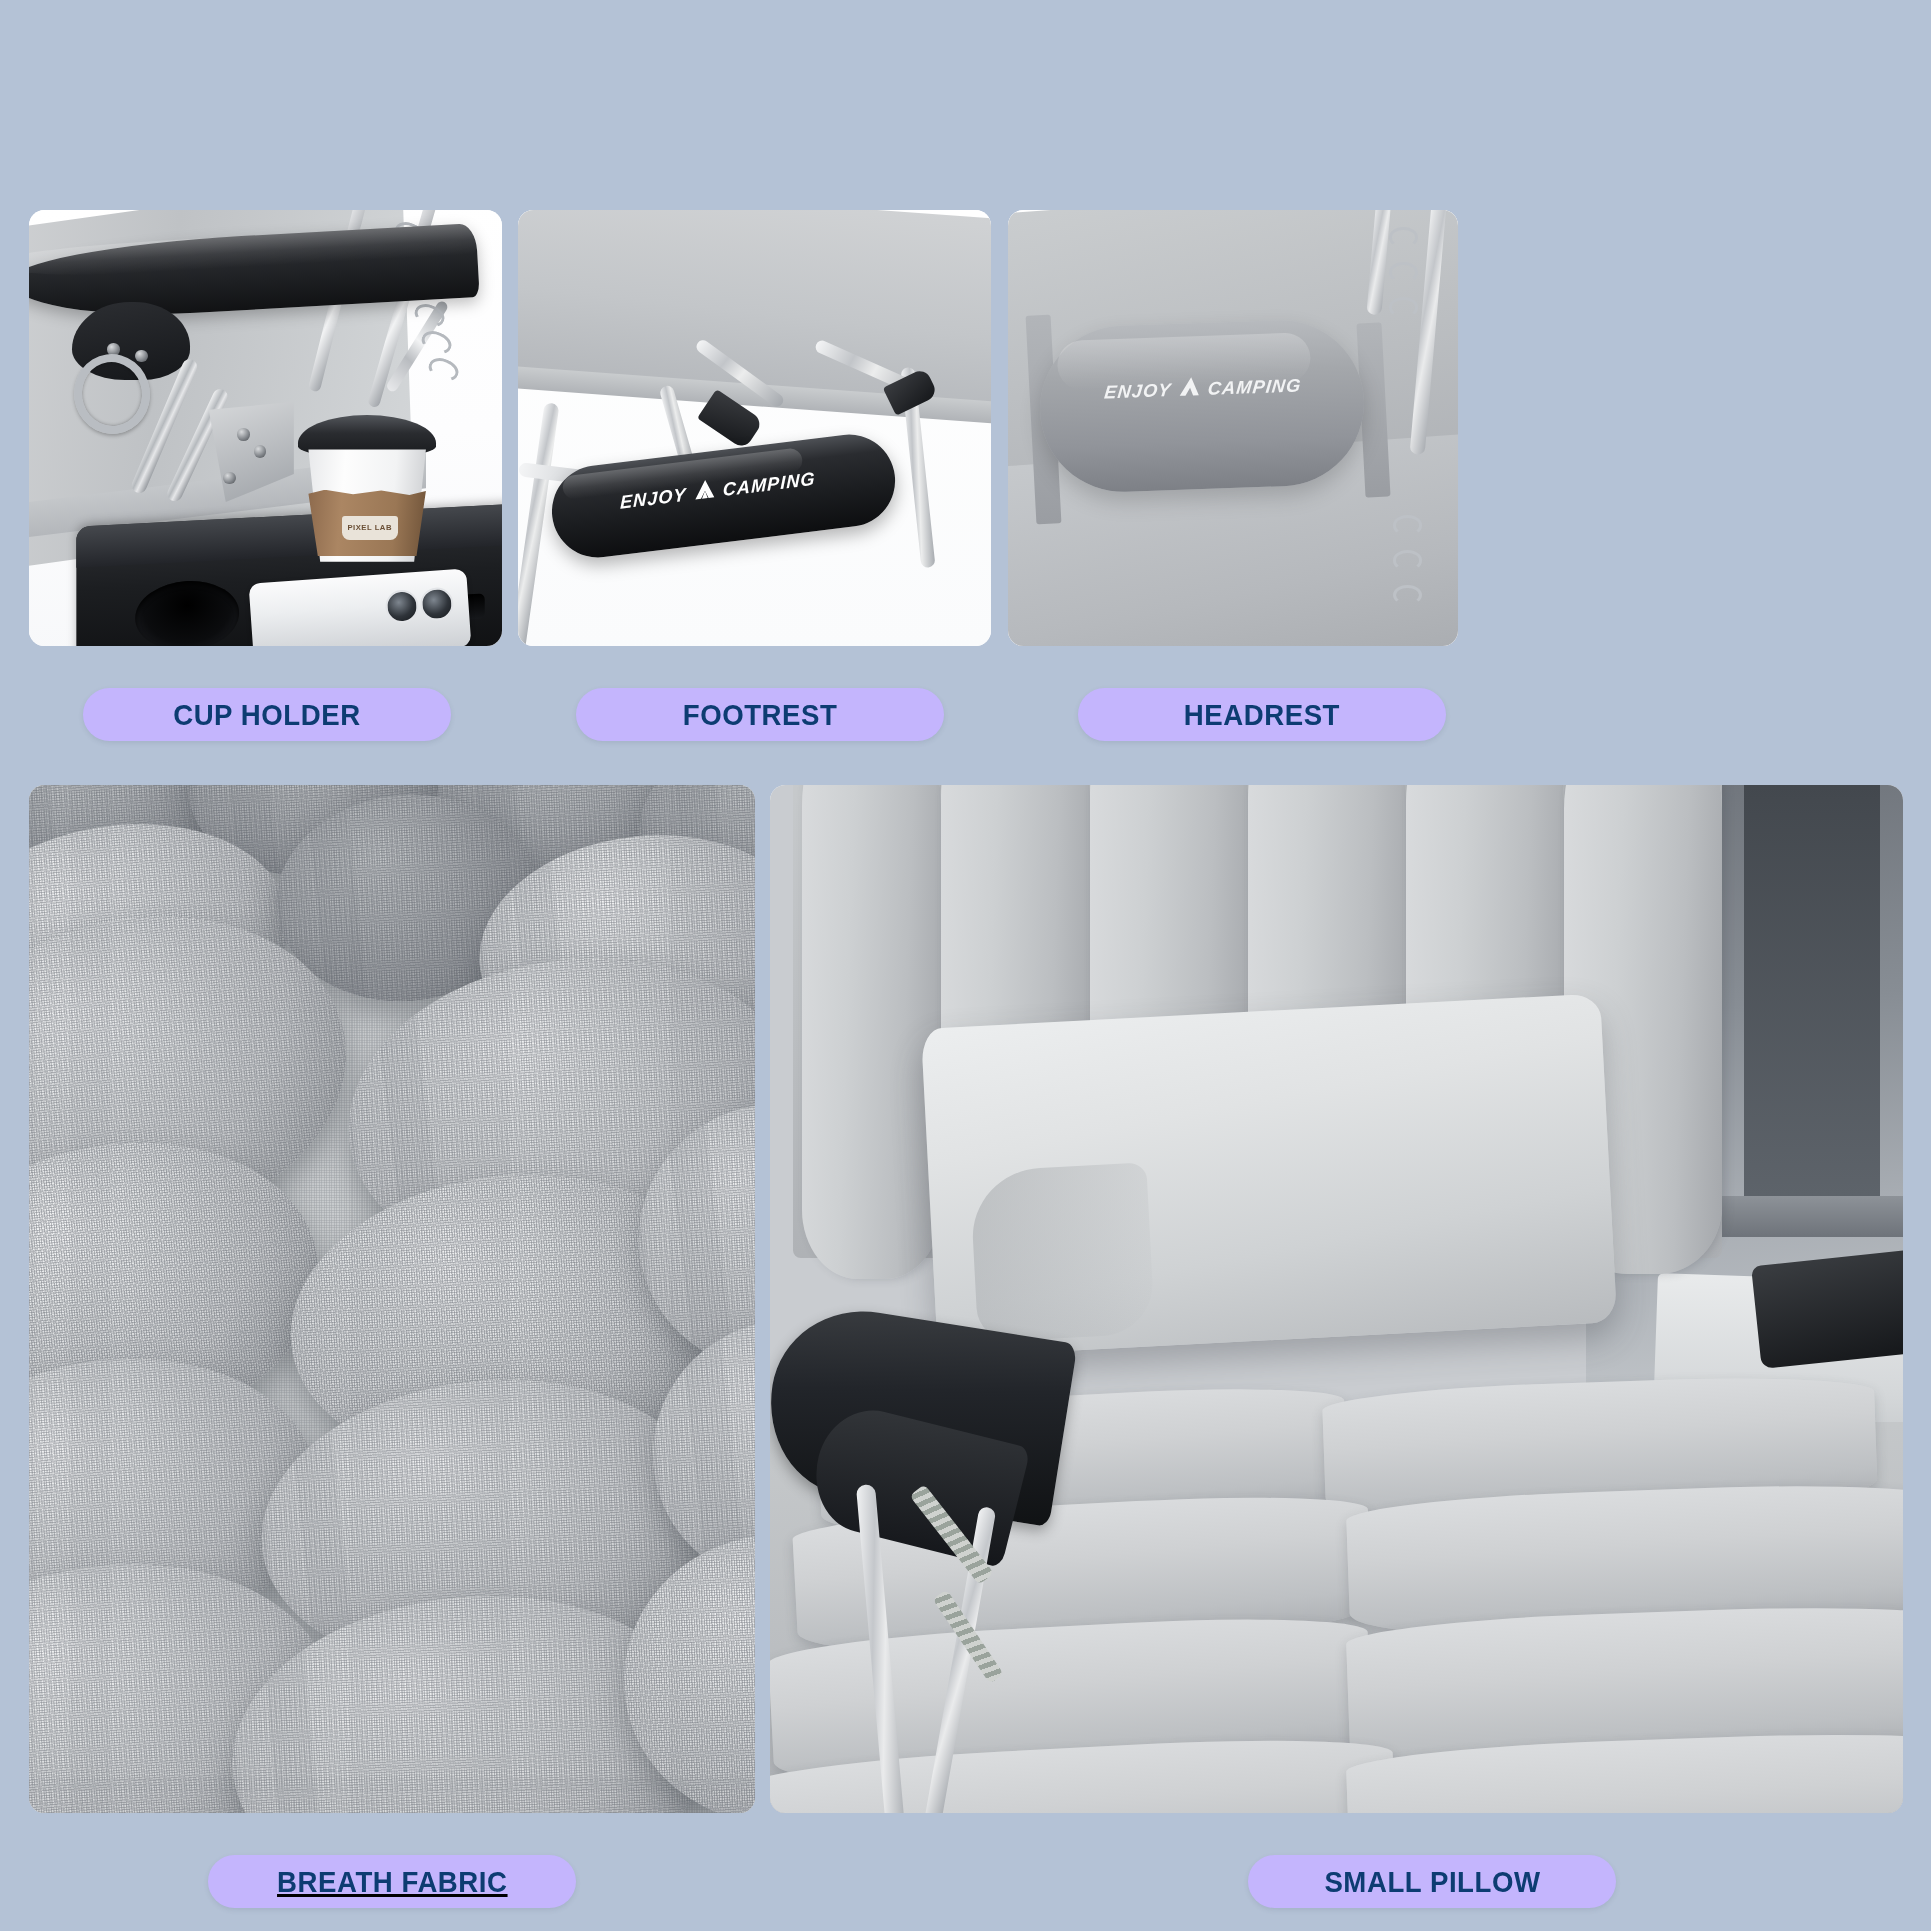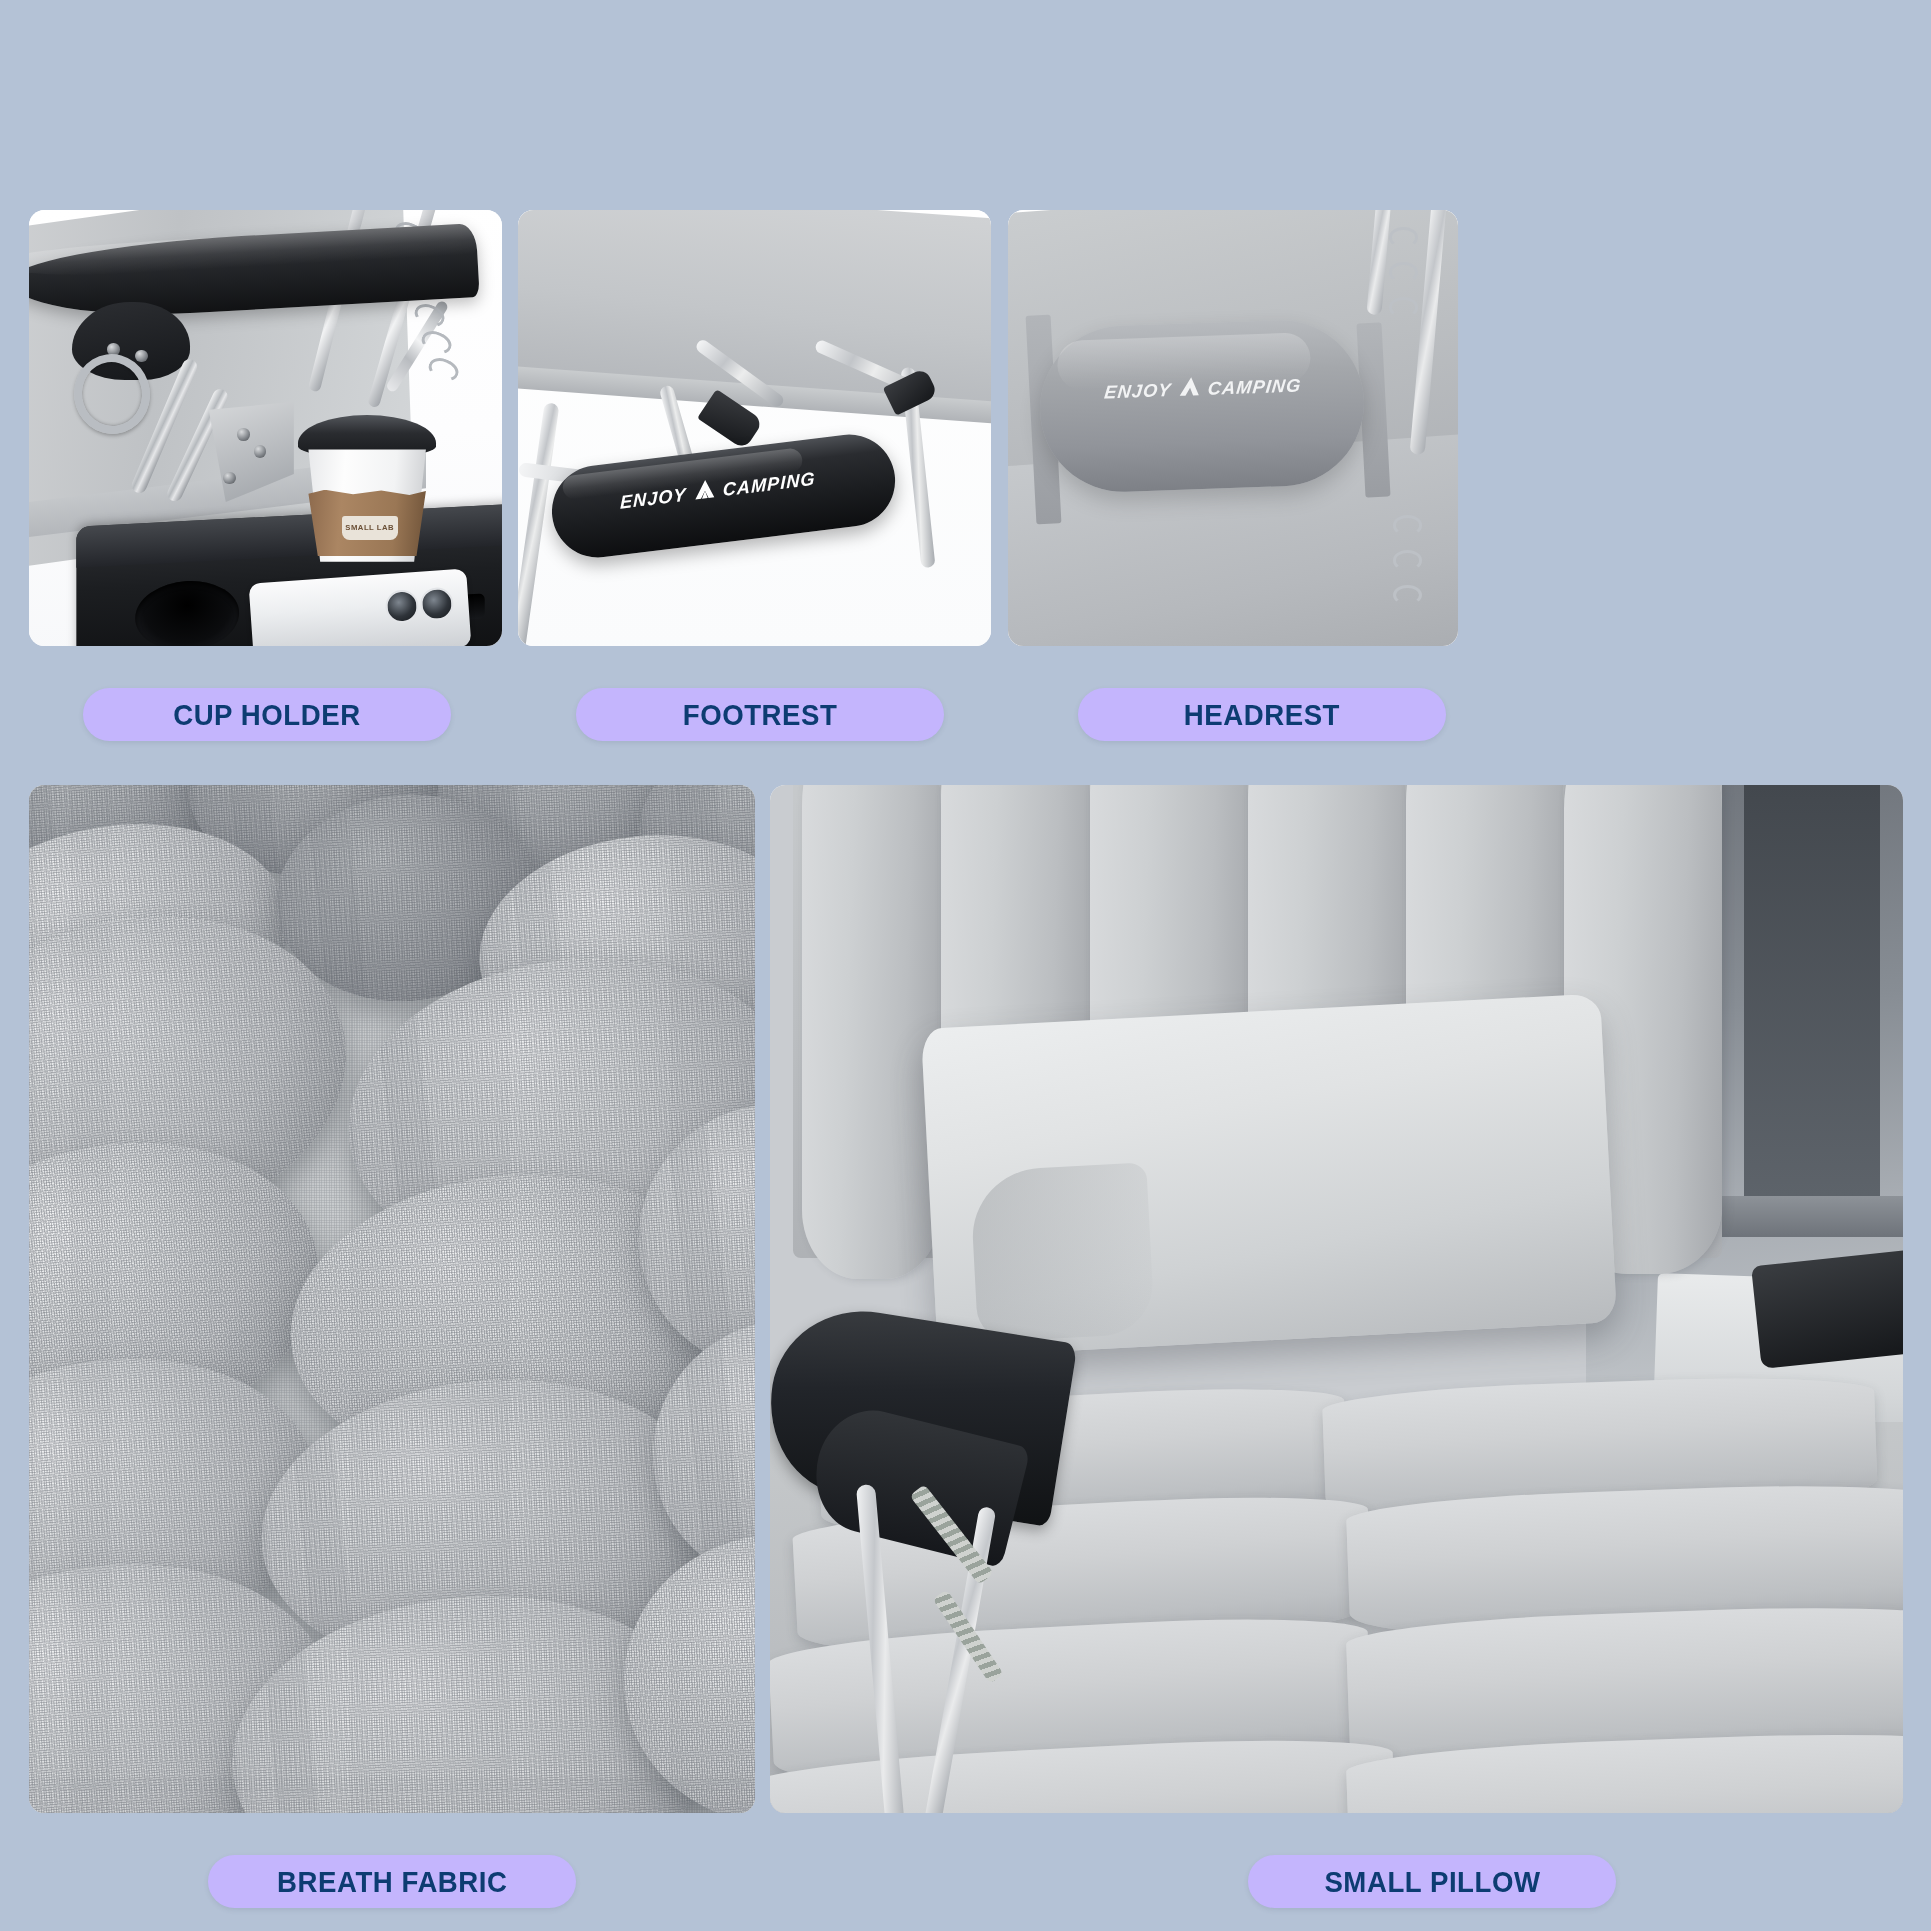--- a/index.html
+++ b/index.html
@@ -498,21 +498,21 @@
       <div class="tray">
         <div class="tray-lip"></div>
         <div class="cup-hole" style="left:13%; top:38%; width:23%; height:44%;"></div>
         <div class="slot" style="left:40%; top:56%; width:50%; height:16%;"></div>
       </div>
 
       <div class="cup">
         <div class="cup-lid"></div>
         <div class="cup-body"></div>
         <div class="cup-sleeve"></div>
-        <div class="cup-badge">SMALL LAB</div>
+        <div class="cup-badge">PIXEL LAB</div>
       </div>
 
       <div class="phone">
         <div class="phone-cam" style="left:62%;"></div>
         <div class="phone-cam" style="left:78%;"></div>
       </div>
     </div>
   </div>
 
   <div class="photo-panel" id="p2" style="left:518px; top:210px; width:473px; height:436px;">
@@ -694,21 +694,21 @@
 
       <div class="armrest-blk"></div>
       <div class="armrest-blk2"></div>
       <div class="leg" style="left:9%;  top:68%; width:19.3px; height:36%; transform:rotate(-5deg);"></div>
       <div class="leg" style="left:16%; top:70%; width:17.4px; height:32%; transform:rotate(10deg);"></div>
       <div class="spring-strip" style="left:11%; top:72%; width:10%; height:19.3px; transform:rotate(52deg);"></div>
       <div class="spring-strip" style="left:13%; top:82%; width:9%;  height:17.4px; transform:rotate(56deg);"></div>
     </div>
   </div>
 
-  <div class="caption-pill" style="left:208px; top:1855px; width:368px; height:53px;">
+  <div class="caption-pill" style="left:208px; top:1855px; width:368px; height:53px;text-decoration:underline;">
     <span>BREATH FABRIC</span>
   </div>
   <div class="caption-pill" style="left:1248px; top:1855px; width:368px; height:53px;">
     <span>SMALL PILLOW</span>
   </div>
 
 </div>
 
 
 </body></html>

